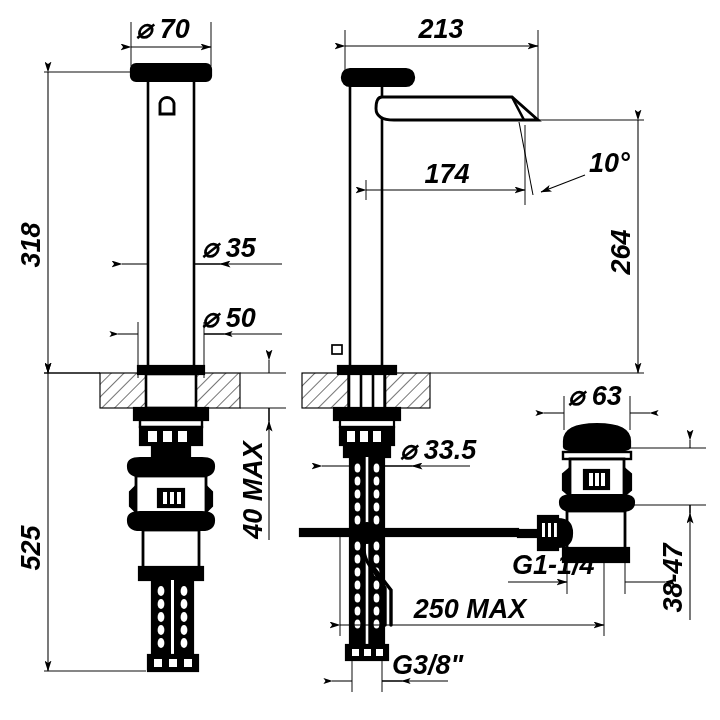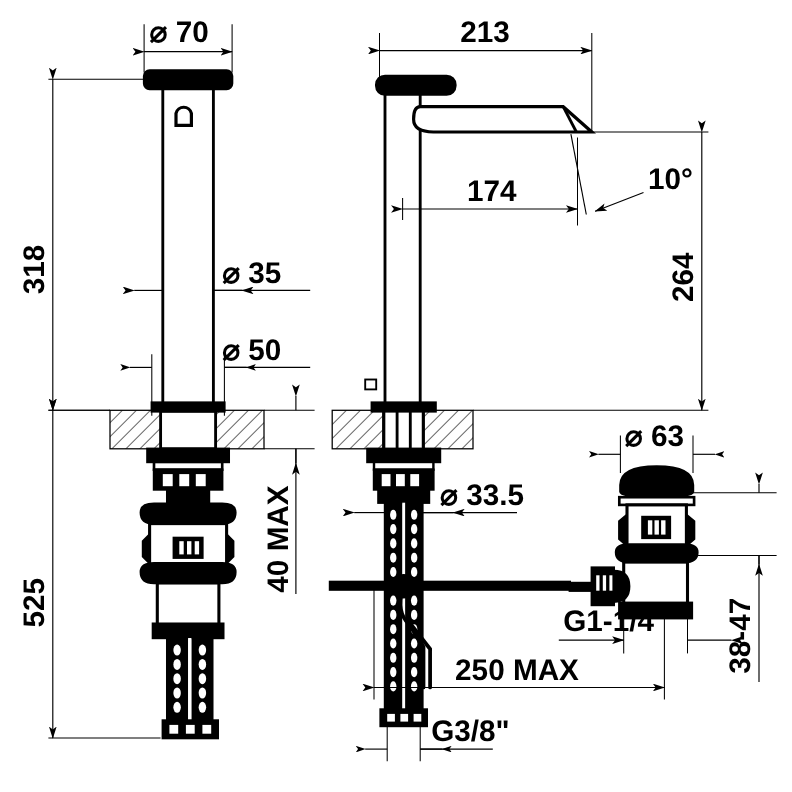--- a/index.html
+++ b/index.html
@@ -1,18 +1,18 @@
 <!DOCTYPE html>
 <html><head>
 <meta charset="utf-8">
 <style>
   html,body{margin:0;padding:0;background:#fff;}
   body{width:720px;height:720px;overflow:hidden;
        font-family:"Liberation Sans",sans-serif;}
-  #sheet{position:relative;width:720px;height:720px;background:#ffffff;}
+  #sheet{position:relative;width:720px;height:720px;background:#ffffff;font-style:italic;}
   svg#dwg{position:absolute;left:0;top:0;width:720px;height:720px;display:block;}
 </style>
 </head>
 <body>
 
 <div id="sheet">
 
 <svg id="dwg" viewBox="0 0 720 720" xmlns="http://www.w3.org/2000/svg">
 
   <defs>

